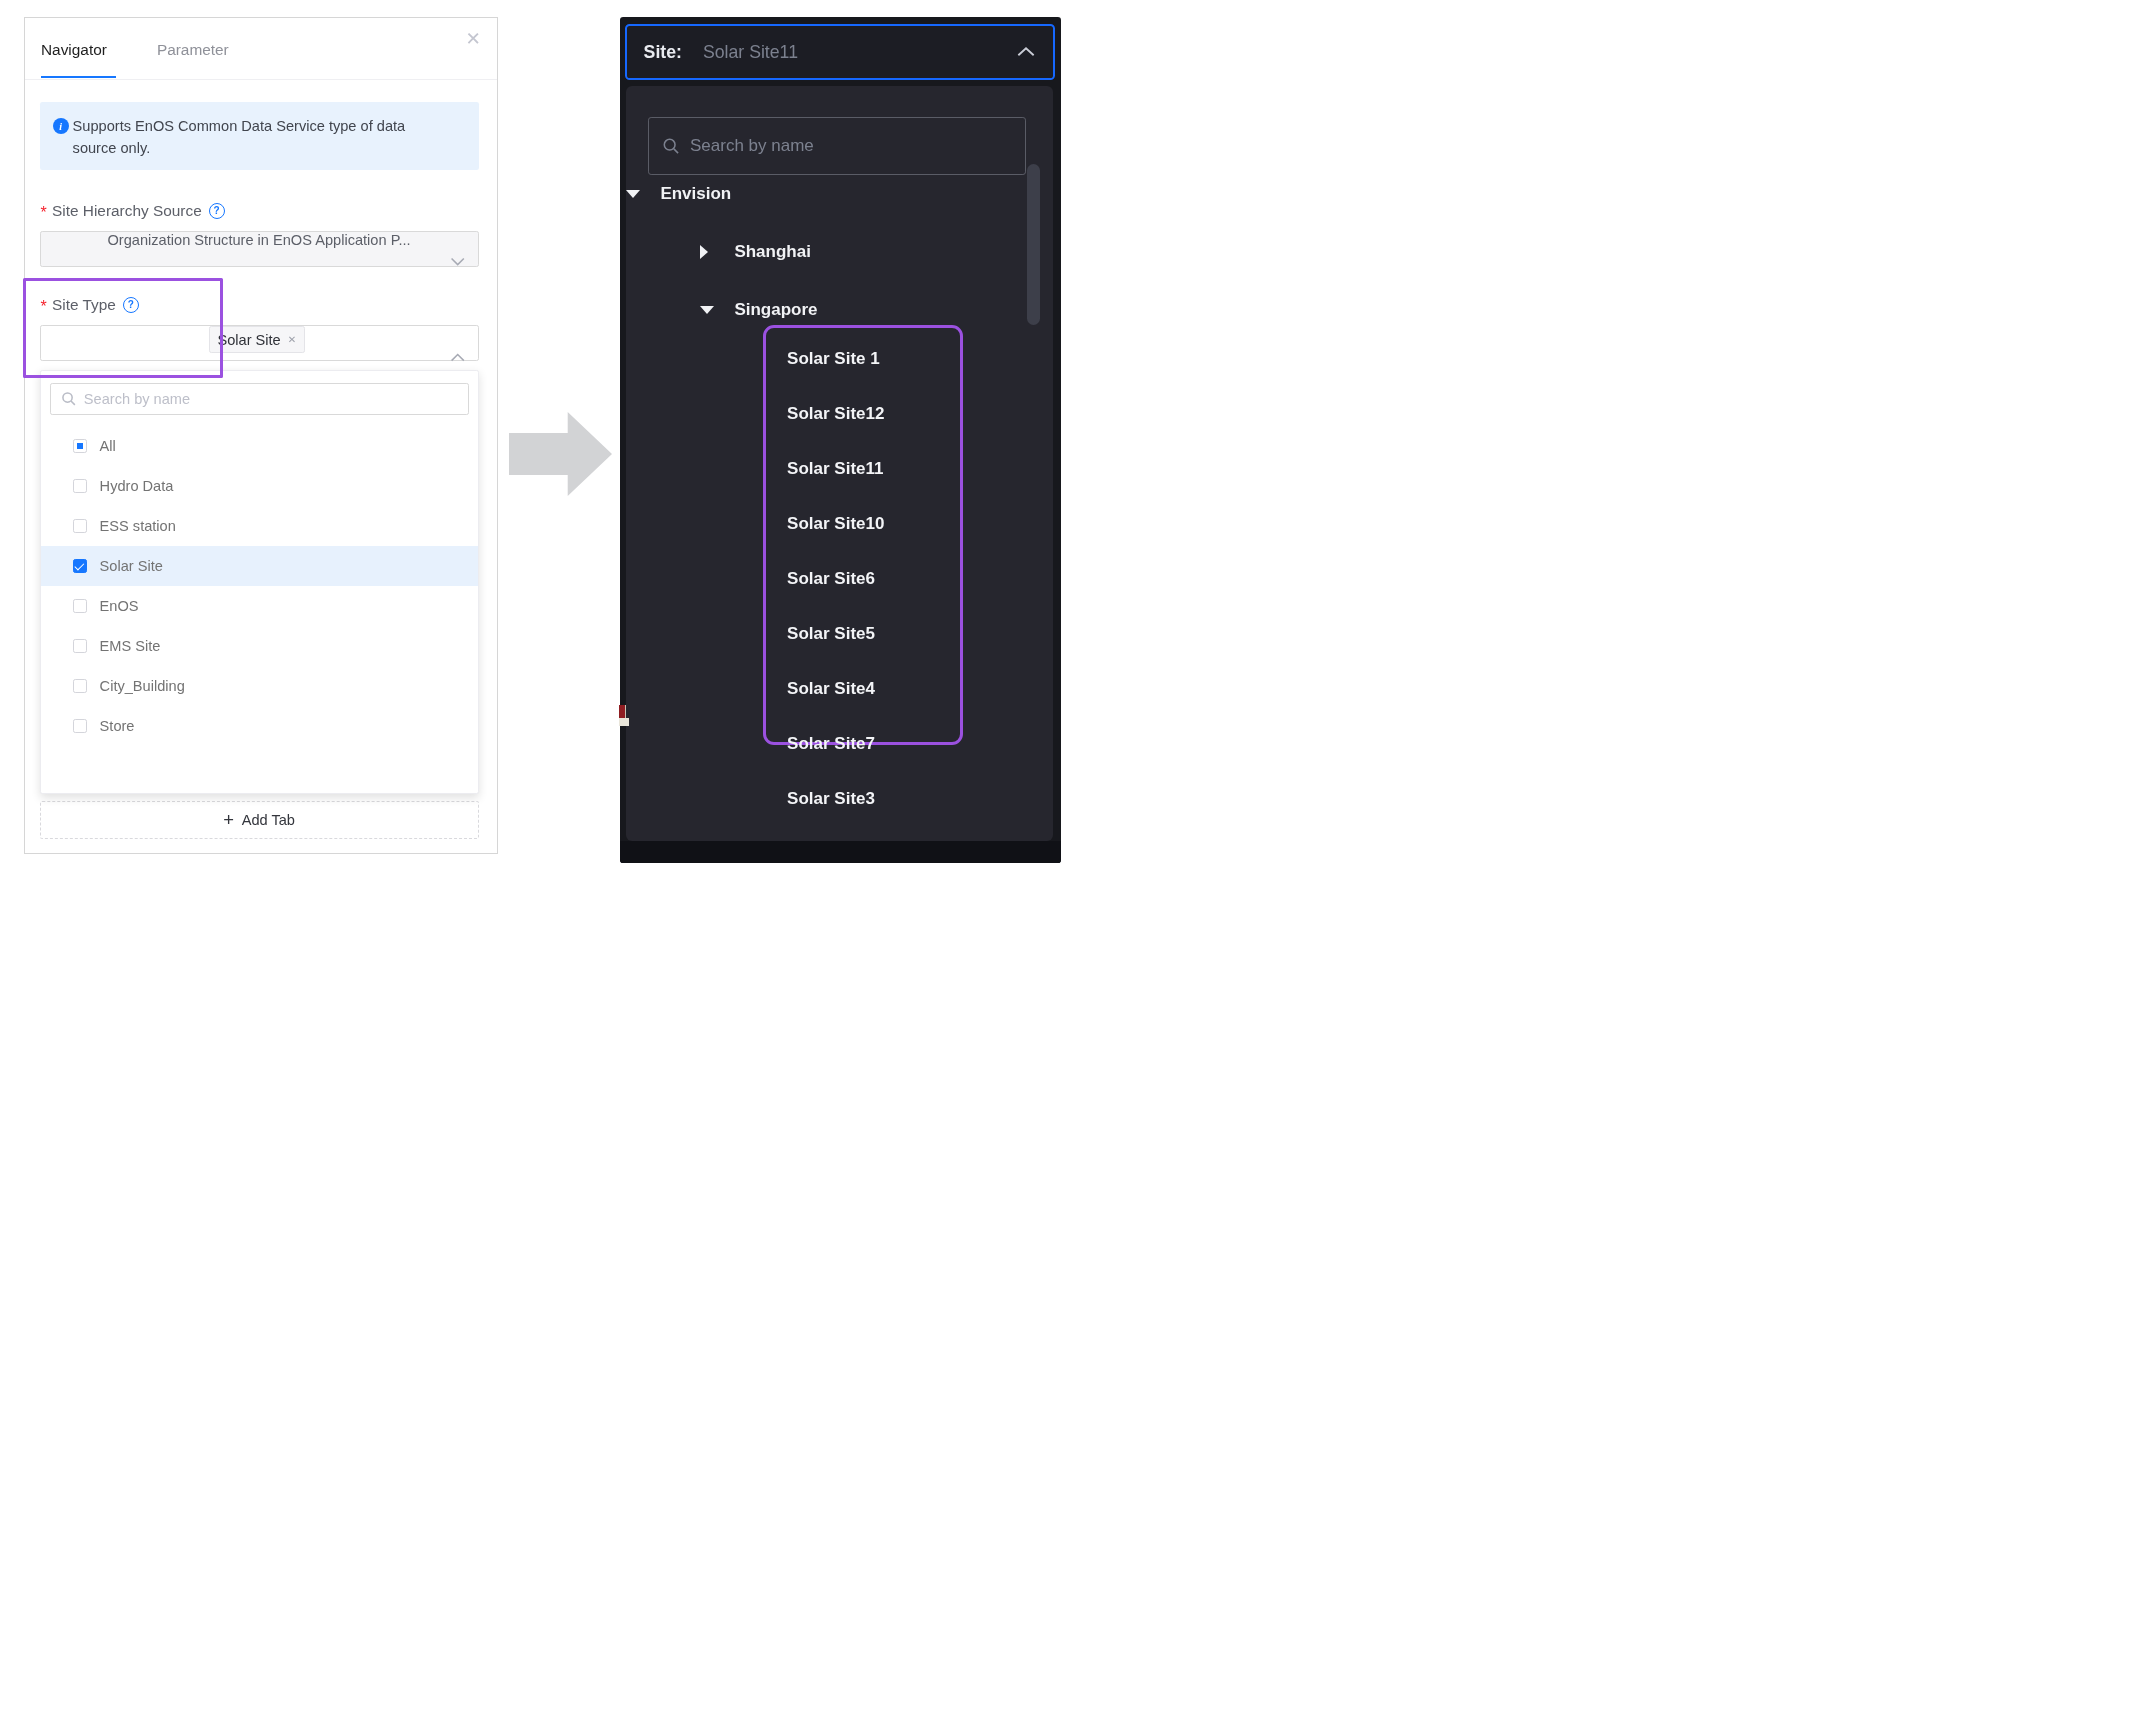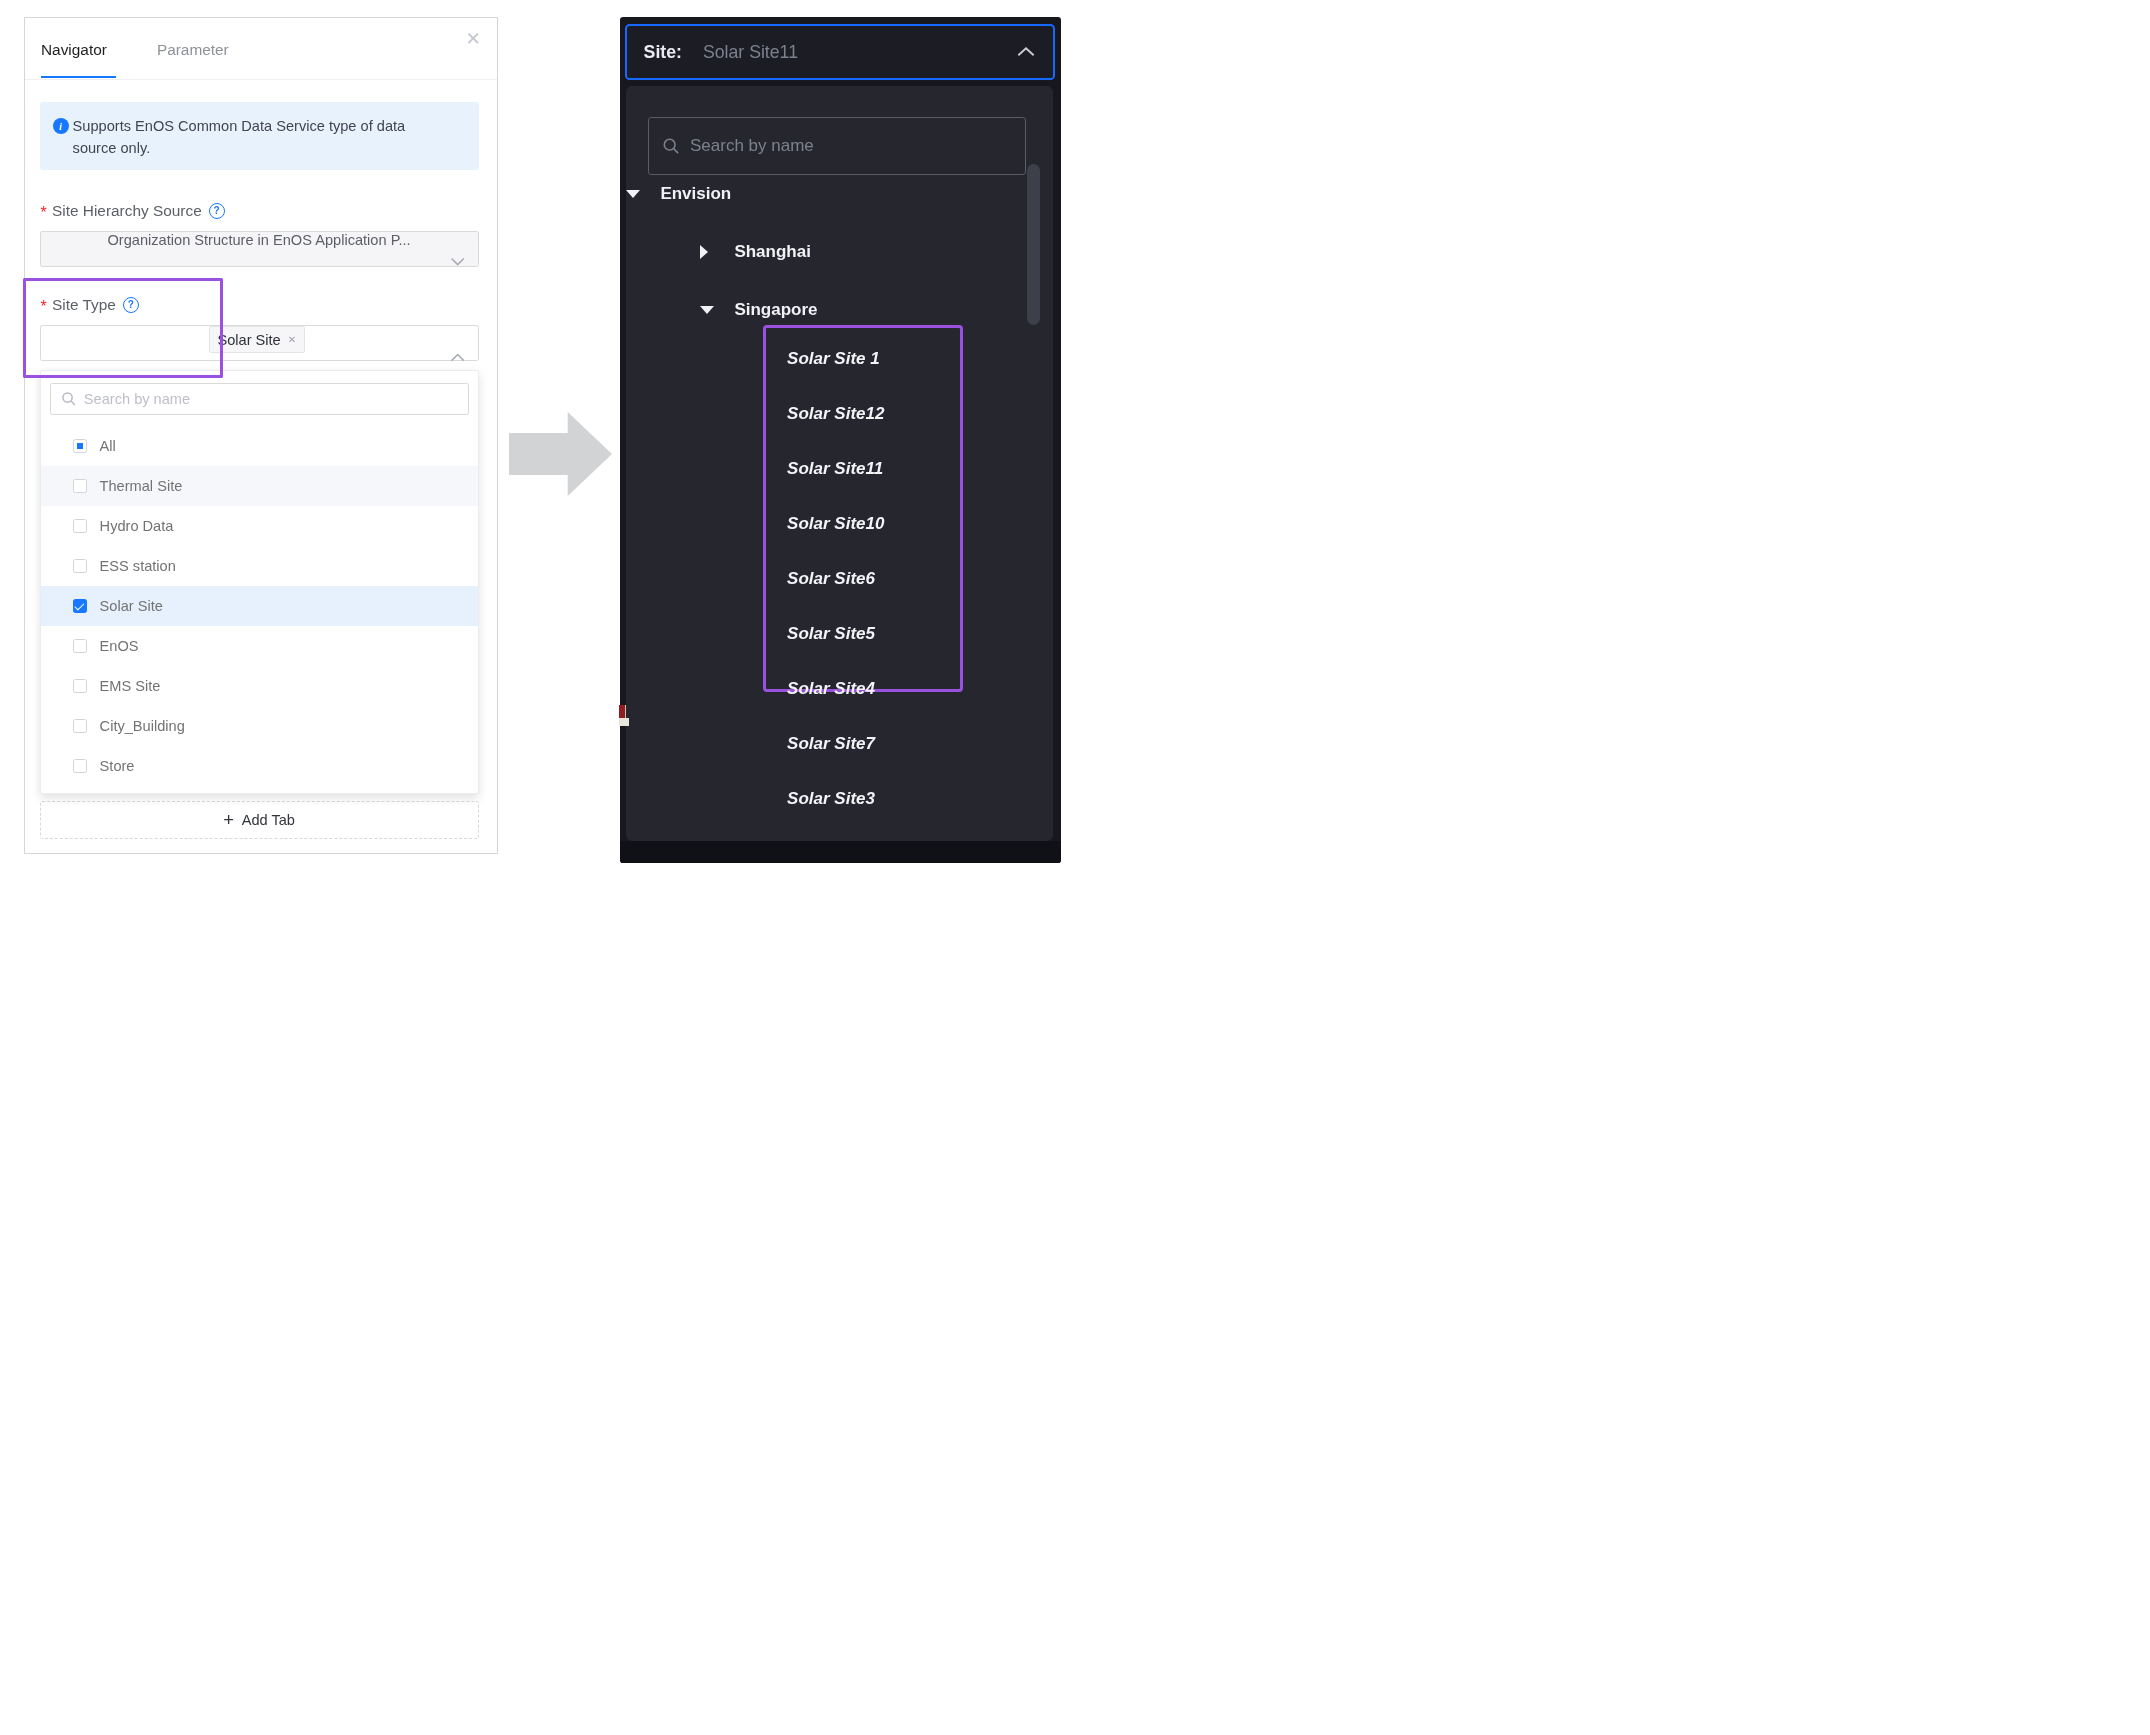--- a/index.html
+++ b/index.html
@@ -150,21 +150,21 @@
   .tree-row.expanded .caret::before {
     content:""; border-left:7px solid transparent; border-right:7px solid transparent;
     border-top:8.4px solid #f1f2f5;
   }
   .tree-row.collapsed .caret::before {
     content:""; border-top:7px solid transparent; border-bottom:7px solid transparent;
     border-left:8.4px solid #f1f2f5;
   }
   .tree-label { font-size:17px; font-weight:700; color:#f1f2f5; }
 
-  .purple-right { left:137px; top:239px; width:200px; height:367px; border-radius:4px; pointer-events:auto;font-style:italic; }
+  .purple-right { left:137px; top:239px; width:200px; height:420px; border-radius:11px; pointer-events:auto; }
   .sites { list-style:none; padding-top:3.1px; }
   .site-item { height:55px; display:flex; align-items:center; padding-left:21px;
                font-size:17px; font-weight:600; color:#f3f4f7; cursor:pointer; }
 
   .scroll-thumb {
     position:absolute; left:401px; top:78px; width:13px; height:161px;
     background:#3d3f4a; border-radius:7px; cursor:pointer;
   }
 
   .bottom-strip { position:absolute; left:0; top:824px; width:441px; height:22px;
@@ -235,24 +235,20 @@
           </svg>
         <input placeholder="Search by name" style="">
       </div>
       <ul class="options">
 
           <li class="option cb-indeterminate">
             <span class="checkbox"></span>
             <span class="opt-label">All</span>
           </li>
 
-          <li class="option cb-unchecked hovered">
-            <span class="checkbox"></span>
-            <span class="opt-label">Thermal Site</span>
-          </li>
 
           <li class="option cb-unchecked">
             <span class="checkbox"></span>
             <span class="opt-label">Hydro Data</span>
           </li>
 
           <li class="option cb-unchecked">
             <span class="checkbox"></span>
             <span class="opt-label">ESS station</span>
           </li>

